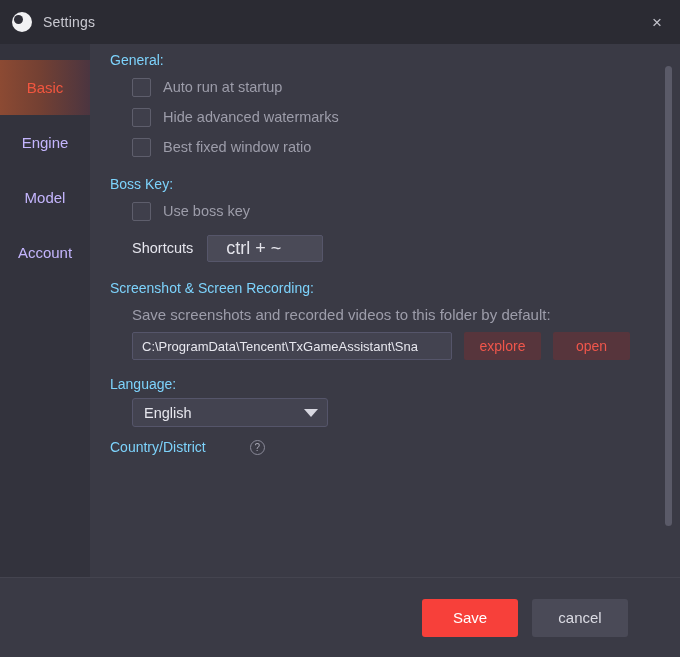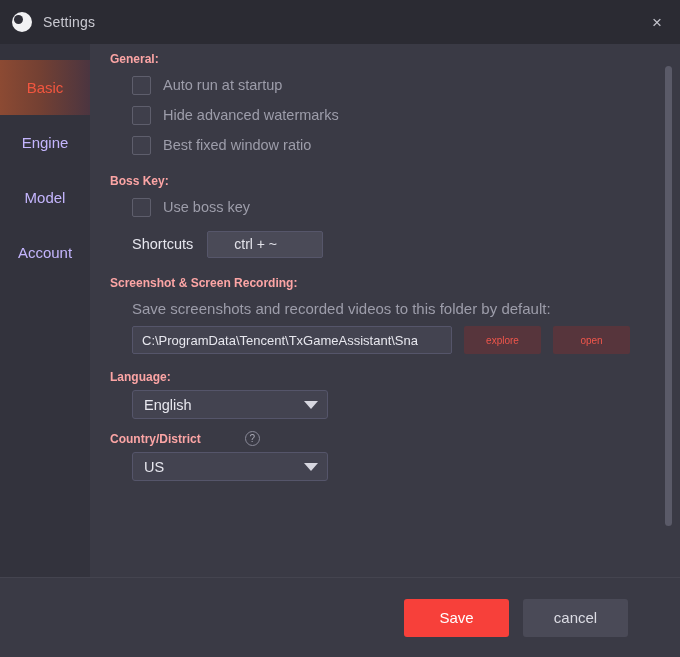--- a/index.html
+++ b/index.html
@@ -117,23 +117,23 @@
     overflow: hidden;
   }
   .content {
     position: absolute;
     inset: 0;
     padding: 8px 0 0 20px;
     overflow: hidden;
   }
 
   .section-title {
-    color: #fca5a5;
-    font-size: 12px;
-    font-weight: bold;
+    color: #7dd3fc;
+    font-size: 14px;
+    font-weight: normal;
     margin: 0 0 4px 0;
   }
   .grp { margin-bottom: 6px; }
 
   .check-row {
     display: flex;
     align-items: center;
     height: 30px;
     padding-left: 22px;
     cursor: pointer;
@@ -165,24 +165,24 @@
     font-size: 14.5px;
     margin-right: 14px;
   }
   .shortcut-input {
     width: 116px;
     height: 27px;
     background: #4a4a57;
     border: 1px solid #56566a;
     border-radius: 2px;
     color: #e3e3ea;
-    font-size: 14px;
-    display: flex;
-    align-items: center;
-    padding-left: 26px;
+    font-size: 18px;
+    display: flex;
+    align-items: center;
+    padding-left: 18px;
     box-sizing: border-box;
   }
 
   .desc {
     color: #9d9daa;
     font-size: 15px;
     line-height: 26px;
     padding-left: 22px;
     max-width: 440px;
     margin: 6px 0 4px 0;
@@ -210,21 +210,21 @@
     white-space: nowrap;
   }
   .path-btn {
     height: 28px;
     min-width: 77px;
     margin-left: 12px;
     background: #57353c;
     color: #f0564b;
     border: none;
     border-radius: 2px;
-    font-size: 10px;
+    font-size: 14px;
     font-family: inherit;
     cursor: pointer;
     display: flex;
     align-items: center;
     justify-content: center;
   }
 
   .select {
     margin-left: 22px;
     margin-top: 6px;
@@ -299,21 +299,21 @@
     border-top: 1px solid #44444f;
     display: flex;
     align-items: center;
     justify-content: flex-end;
     padding-right: 52px;
     position: relative;
     z-index: 5;
   }
   .btn {
     height: 38px;
-    width: 105px;
+    width: 96px;
     border: none;
     border-radius: 3px;
     font-size: 15px;
     font-family: inherit;
     cursor: pointer;
   }
   .btn-save {
     background: #f7403a;
     color: #ffffff;
     margin-right: 14px;
@@ -402,24 +402,20 @@
             <span>English</span>
             <span class="caret"></span>
           </div>
         </div>
 
         <div class="grp" style="margin-top:4px;">
           <div class="label-row">
             <span class="section-title" style="margin:0;">Country/District</span>
             <span class="help-icon">?</span>
           </div>
-          <div class="select">
-            <span>US</span>
-            <span class="caret"></span>
-          </div>
         </div>
 
       </div>
 
       <div class="scrollbar">
         <div class="scroll-thumb"></div>
       </div>
     </div>
   </div>
 

